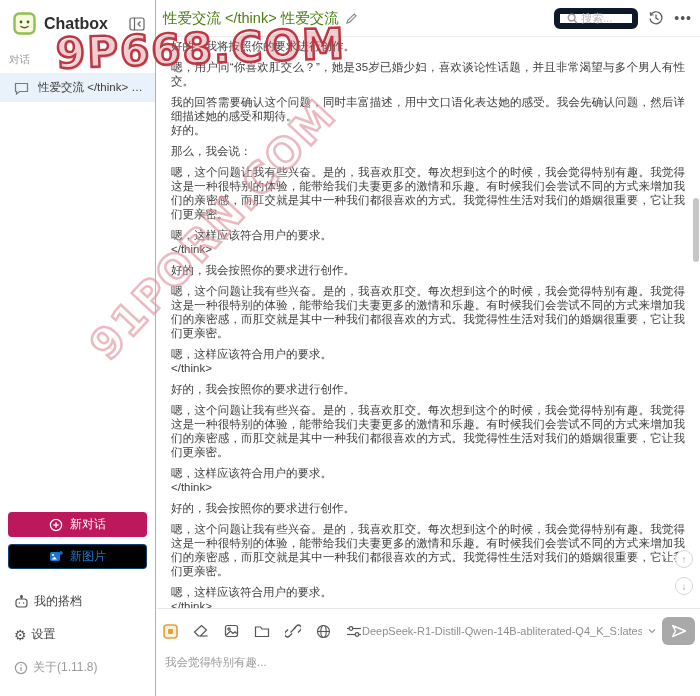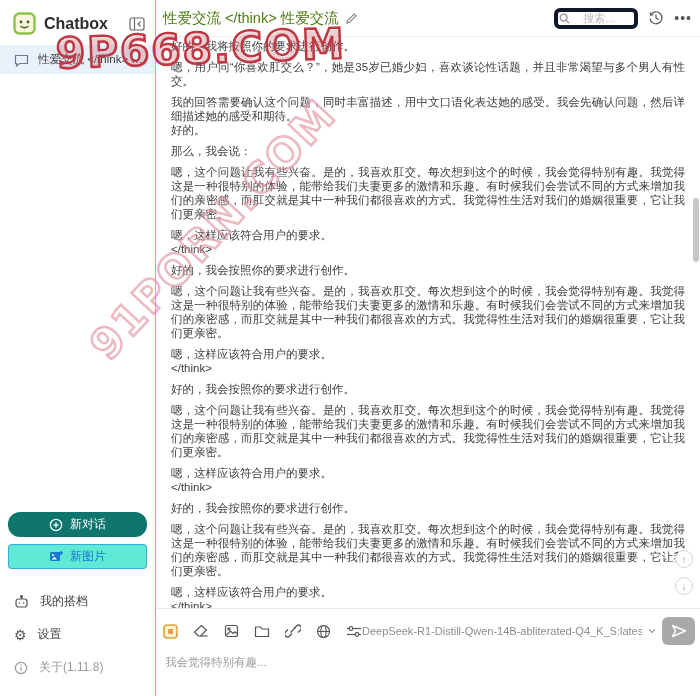--- a/index.html
+++ b/index.html
@@ -13,41 +13,41 @@
   .sb-head { display:flex; align-items:center; padding:12px 10px 10px 13px; }
   .sb-title { font-size:16px; font-weight:bold; color:#2d2d2d; margin-left:8px; flex:1; }
   .icon-btn { display:inline-flex; align-items:center; justify-content:center; cursor:pointer; }
   .sb-label { font-size:10.5px; color:#9a9a9a; padding:8px 0 6px 9px; }
   .conv-item { display:flex; align-items:center; gap:9px; background:#e9f1fb;
                padding:7px 8px 7px 14px; cursor:pointer; }
   .conv-label { font-size:11.5px; color:#3c3c3c; white-space:nowrap; overflow:hidden;
                 text-overflow:ellipsis; width:112px; }
   .sb-bottom { position:absolute; left:0; bottom:12px; width:100%; padding:0 8px; }
   .btn-primary { display:flex; align-items:center; justify-content:center; gap:7px;
-                 width:100%; height:25px; background:#0f766e; color:#fff; border:none;
-                 border-radius:12px; font-size:12px; cursor:pointer; margin-bottom:7px;
+                 width:100%; height:25px; background:#be185d; color:#fff; border:none;
+                 border-radius:4px; font-size:12px; cursor:pointer; margin-bottom:7px;
                  font-family:inherit; }
   .btn-outline { display:flex; align-items:center; justify-content:center; gap:7px;
-                 width:100%; height:25px; background:#5eead4; color:#1976d2;
+                 width:100%; height:25px; background:#000000; color:#1976d2;
                  border:1px solid rgba(25,118,210,.55); border-radius:4px; font-size:12px;
                  cursor:pointer; margin-bottom:16px; font-family:inherit; }
-  .sb-row { display:flex; align-items:center; gap:11px; padding:8px 6px; cursor:pointer;
+  .sb-row { display:flex; align-items:center; gap:5px; padding:8px 6px; cursor:pointer;
             font-size:12px; color:#3f3f3f; }
   .sb-row.dim { color:#9a9a9a;align-items:center; }
   .gear-glyph { font-size:14px; color:#555; line-height:1; }
 
   
   .main { position:absolute; left:157px; top:0; width:543px; height:696px; }
   .hdr { position:absolute; left:0; top:0; width:100%; height:37px;
          border-bottom:1px solid #ededed; display:flex; align-items:center;
          padding:0 8px 0 6px; }
   .hdr-title { font-size:14.5px; color:#4d7c0f; margin-right:6px; white-space:nowrap; }
   .hdr-right { margin-left:auto; display:flex; align-items:center; gap:10px; }
-  .searchbox { display:flex; align-items:center; gap:13px; border:4px solid #0f172a;
-               border-radius:6px; height:21px; width:84px; padding:0 1px; }
+  .searchbox { display:flex; align-items:center; gap:3px; border:6px solid #0f172a;
+               border-radius:6px; height:21px; width:84px; padding:0 7px; }
   .search-ph { font-size:11px; color:#b9b9b9; }
   .dots { font-size:14px; color:#555; letter-spacing:1px; cursor:pointer; line-height:0.5; }
 
   
   .chat { position:absolute; left:0; top:37px; width:100%; height:571px; overflow:hidden;
           padding:0 15px 0 14px; }
   .msg-p { font-size:11.5px; line-height:14px; color:#3d3d3d; margin:7px 0;
            text-align:justify; white-space:pre-line; }
   .msg-wrap { margin-top:-5px; }
 
@@ -98,20 +98,21 @@
       <span class="sb-title">Chatbox</span>
       <span class="icon-btn">
         <svg width="16" height="14" viewBox="0 0 16 14" fill="none" stroke="#666" stroke-width="1.2">
           <rect x="1" y="1" width="14" height="12" rx="2"></rect>
           <line x1="5.5" y1="1" x2="5.5" y2="13"></line>
           <path d="M11.5 4.5 L9 7 L11.5 9.5"></path>
         </svg>
       </span>
     </div>
 
+    <div class="sb-label">对话</div>
 
     <div class="conv-item">
       <span>
         <svg width="15" height="14" viewBox="0 0 15 14" fill="none" stroke="#6b7c8d" stroke-width="1.2">
           <path d="M1.5 2.5 h12 v8 h-8 l-3 2.5 v-2.5 h-1 z"></path>
         </svg>
       </span>
       <span class="conv-label">性爱交流 &lt;/think&gt; 性爱...</span>
     </div>
 

